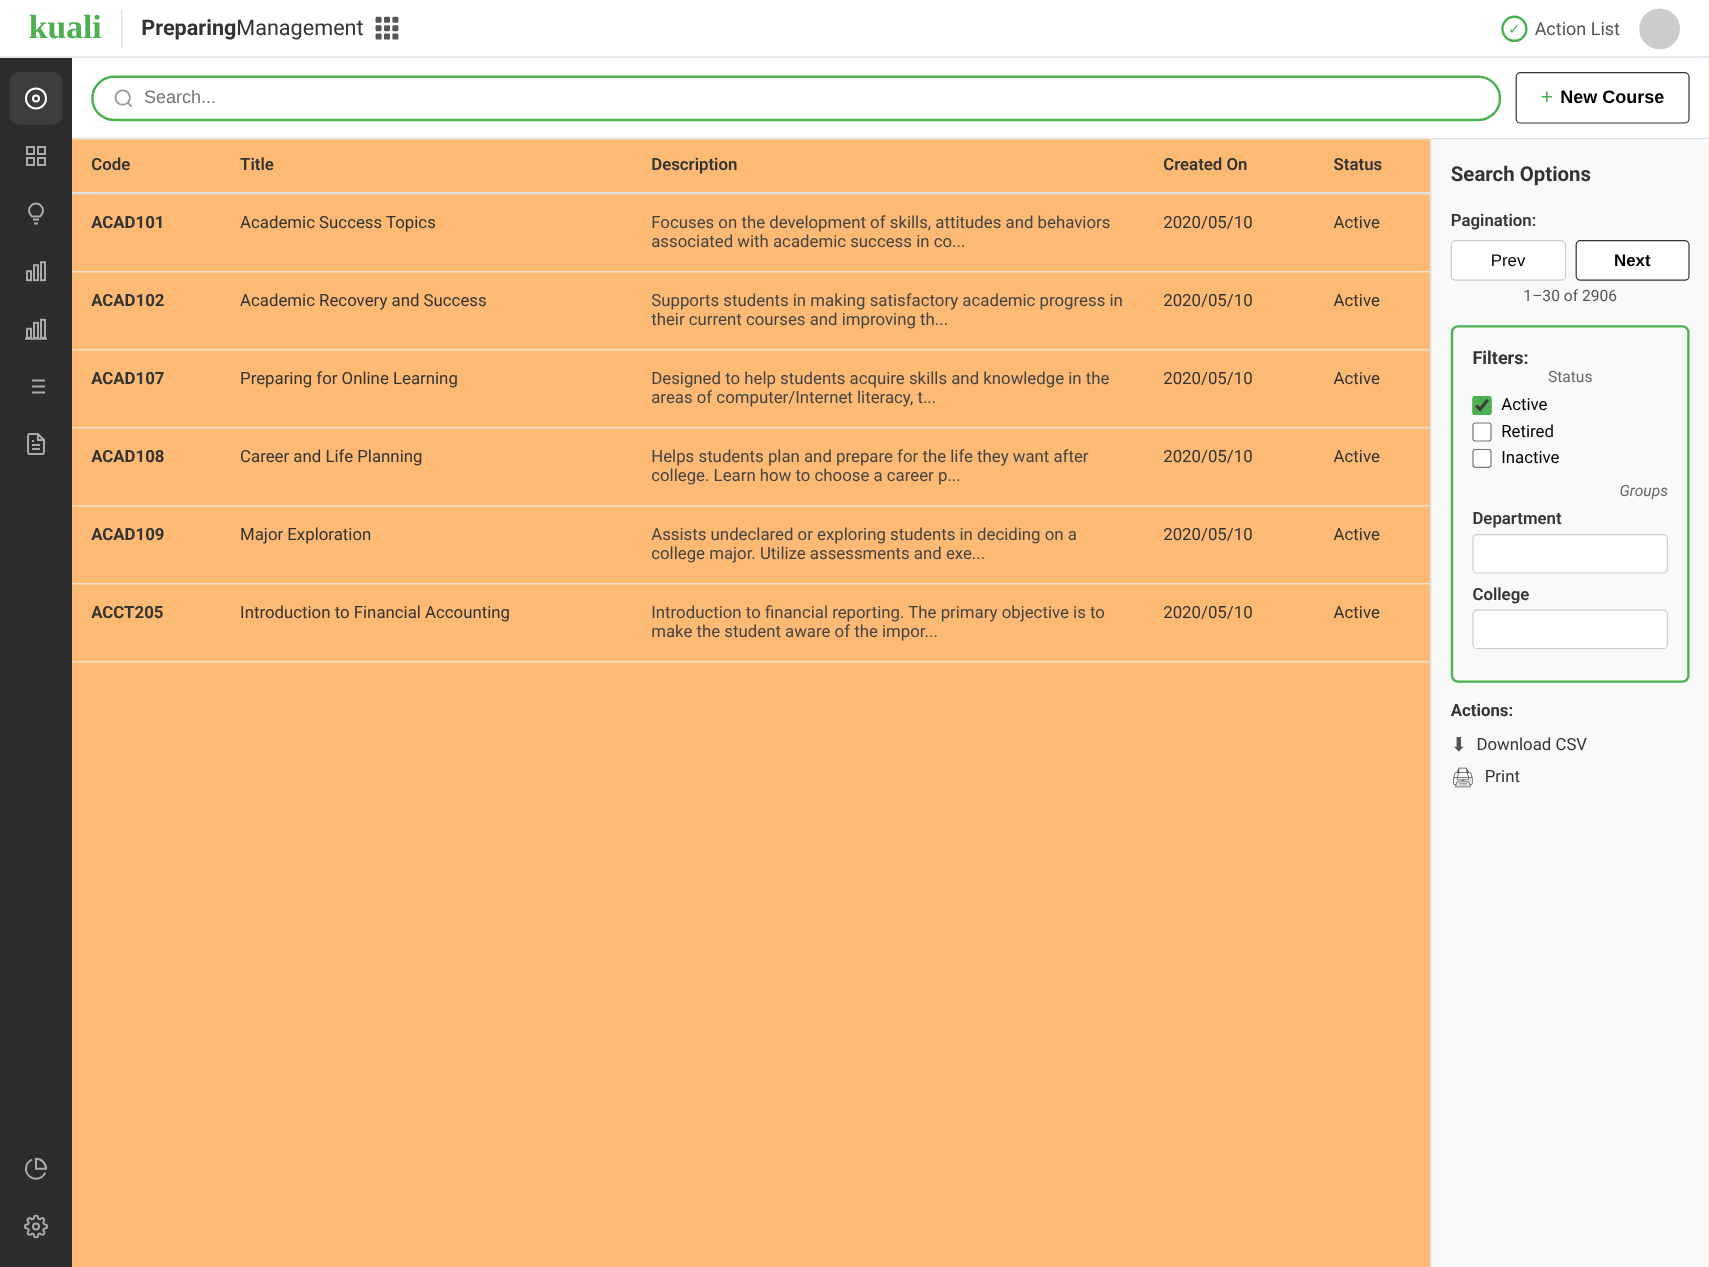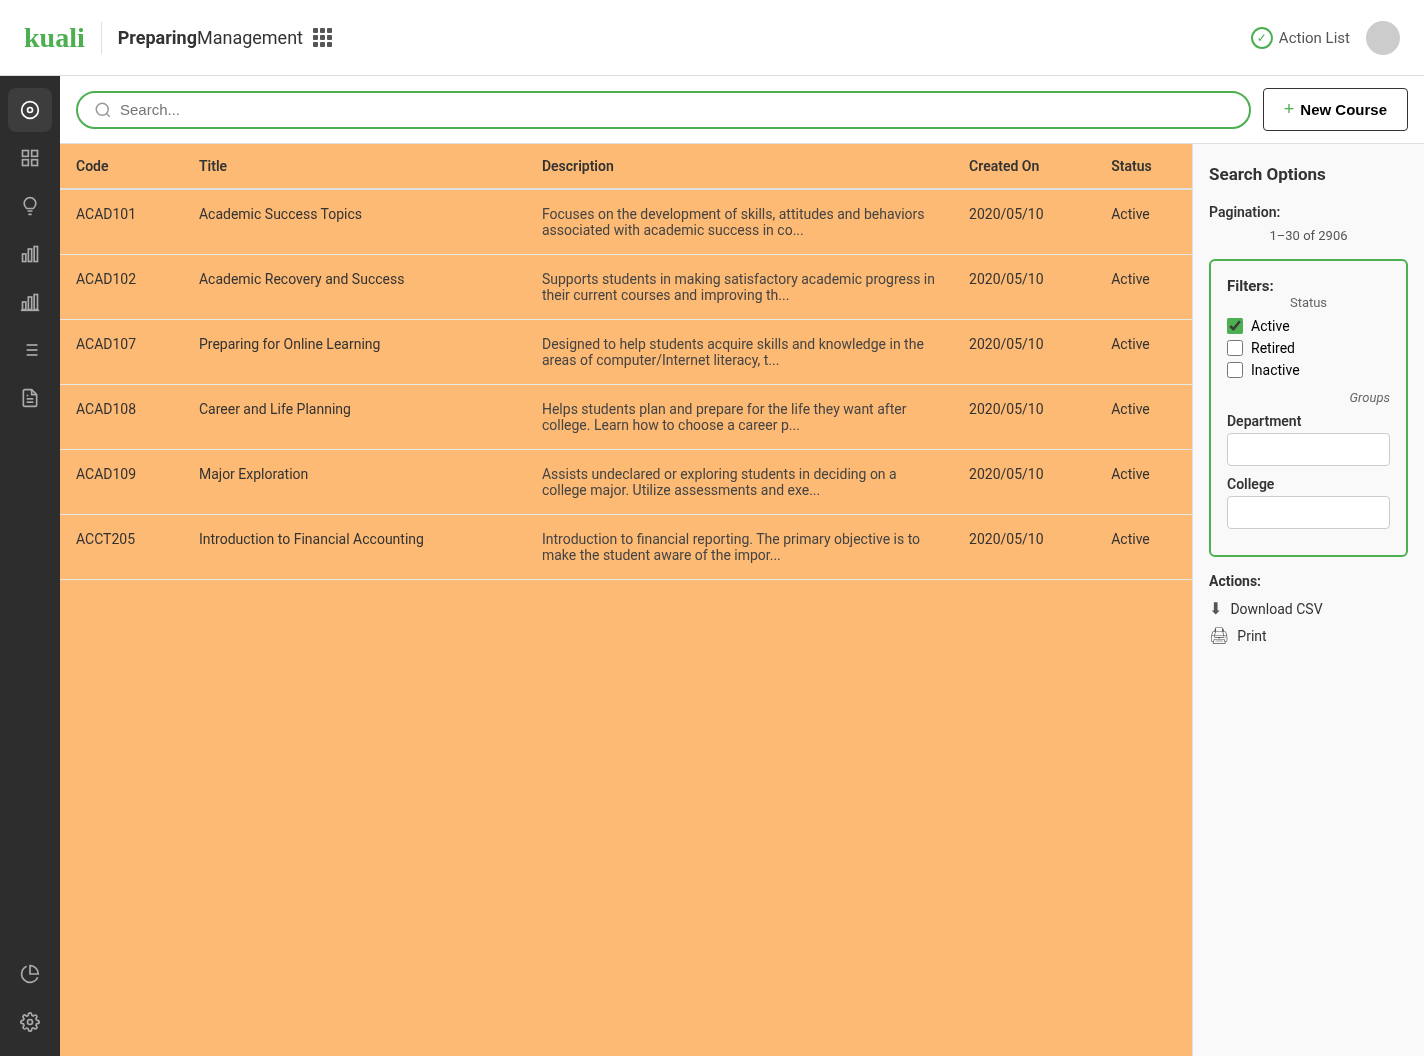--- a/index.html
+++ b/index.html
@@ -5,21 +5,21 @@
     * { box-sizing: border-box; margin: 0; padding: 0; }
     body { font-family: -apple-system, BlinkMacSystemFont, 'Segoe UI', Roboto, sans-serif; background: #f5f5f5; display: flex; flex-direction: column; height: 100vh; overflow: hidden; }
 
     
     .header {
       display: flex;
       align-items: center;
       background: #fff;
       border-bottom: 1px solid #ddd;
       padding: 0 24px;
-      height: 76px;
+      height: 48px;
       flex-shrink: 0;
       z-index: 10;
     }
     .logo { display: flex; align-items: center; gap: 4px; }
     .logo-text-kuali { color: #4CAF50; font-size: 28px; font-weight: 700; font-family: Georgia, serif; }
     .header-divider { width: 1px; height: 32px; background: #ddd; margin: 0 16px; }
     .grid-icon { margin-left: 10px; display: grid; grid-template-columns: repeat(3,5px); gap: 2px; cursor: pointer; }
     .grid-icon span { width: 5px; height: 5px; background: #555; border-radius: 1px; display: block; }
     .header-right { margin-left: auto; display: flex; align-items: center; gap: 16px; }
     .action-list-btn { display: flex; align-items: center; gap: 6px; color: #555; font-size: 15px; cursor: pointer; }
@@ -95,21 +95,21 @@
     
     .content-split { display: flex; flex: 1; overflow: hidden; }
 
     
     .table-area { flex: 1; overflow-y: auto; background: #fdba74; }
     table { width: 100%; border-collapse: collapse; }
     thead tr { border-bottom: 2px solid #e0e0e0; }
     thead th { text-align: left; padding: 14px 16px; font-size: 14px; font-weight: 600; color: #333; }
     tbody tr { border-bottom: 1px solid #e8e8e8; }
     tbody td { padding: 16px 16px; font-size: 14px; color: #333; vertical-align: top; }
-    .col-code { font-weight: 400; font-size: 14px; white-space: nowrap; }
+    .col-code { font-weight: 700; font-size: 14px; white-space: nowrap; }
     .col-title { min-width: 160px; }
     .col-desc { max-width: 320px; color: #444; }
     .col-date { white-space: nowrap; }
     .col-status { white-space: nowrap; }
 
     
     .right-panel {
       width: 232px;
       flex-shrink: 0;
       background: #f9f9f9;
@@ -331,20 +331,24 @@
             </tbody>
         </table>
       </div>
 
       <div class="right-panel">
 
         <div class="panel-section-title">Search Options</div>
 
         <div>
           <div class="pagination-label">Pagination:</div>
+          <div class="pagination-btns">
+            <button class="pagination-btn">Prev</button>
+            <button class="pagination-btn active-page">Next</button>
+          </div>
           <div class="pagination-info">1–30 of 2906</div>
         </div>
 
         <div class="filters-box">
           <div class="filters-title">Filters:</div>
           <div class="filter-group-label">Status</div>
           <div id="status-checkboxes">
               <label class="checkbox-row">
                 <input type="checkbox" checked="" style="">
                 <span>Active</span>

